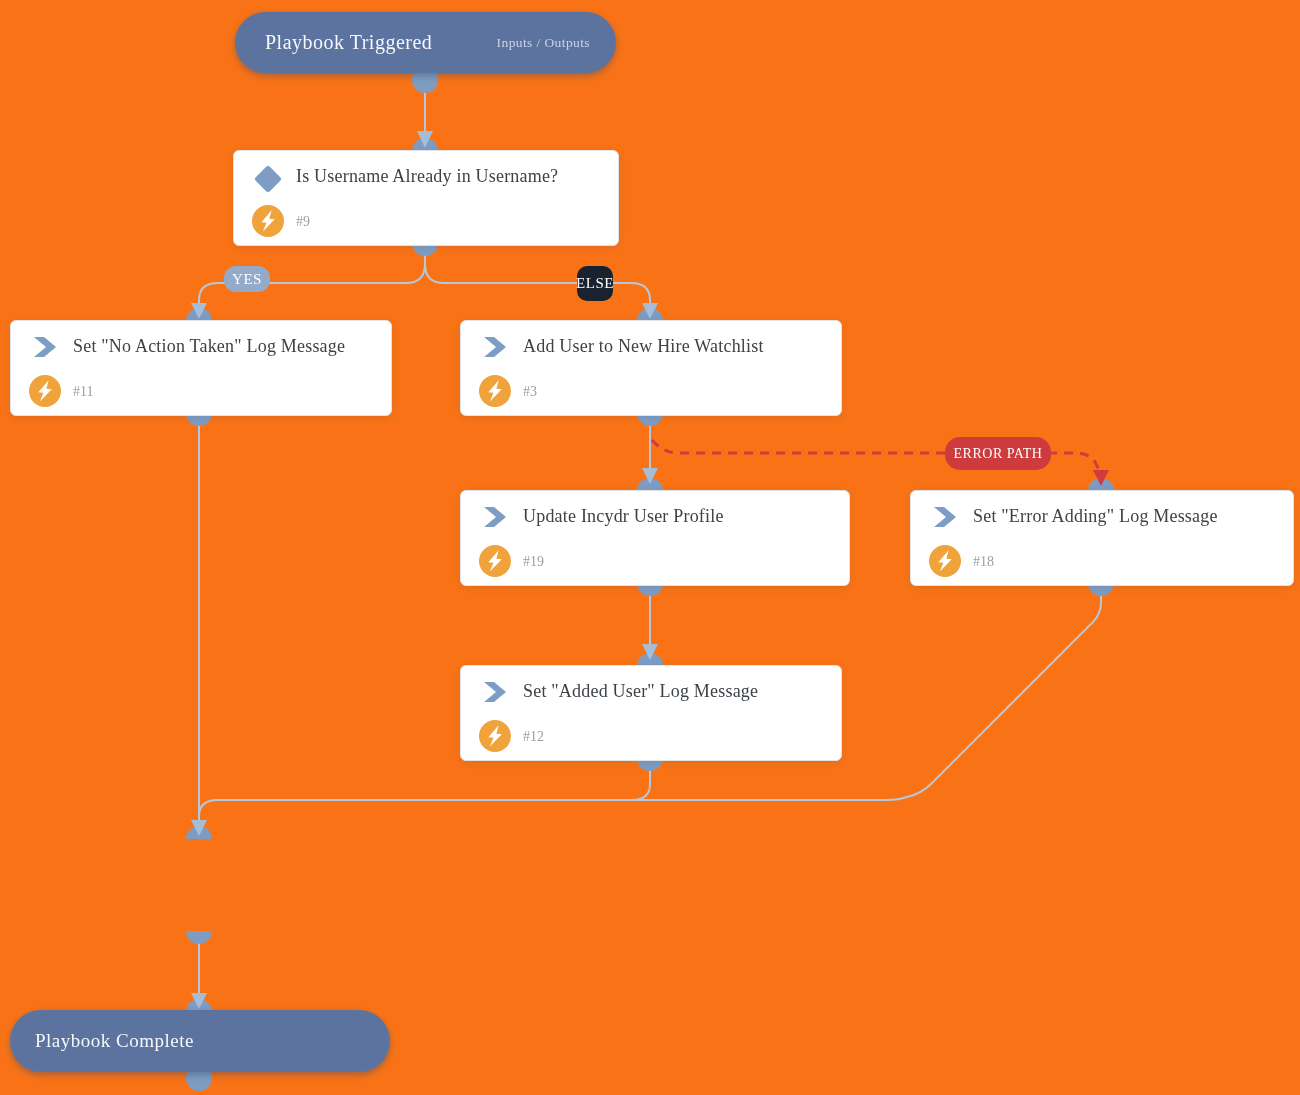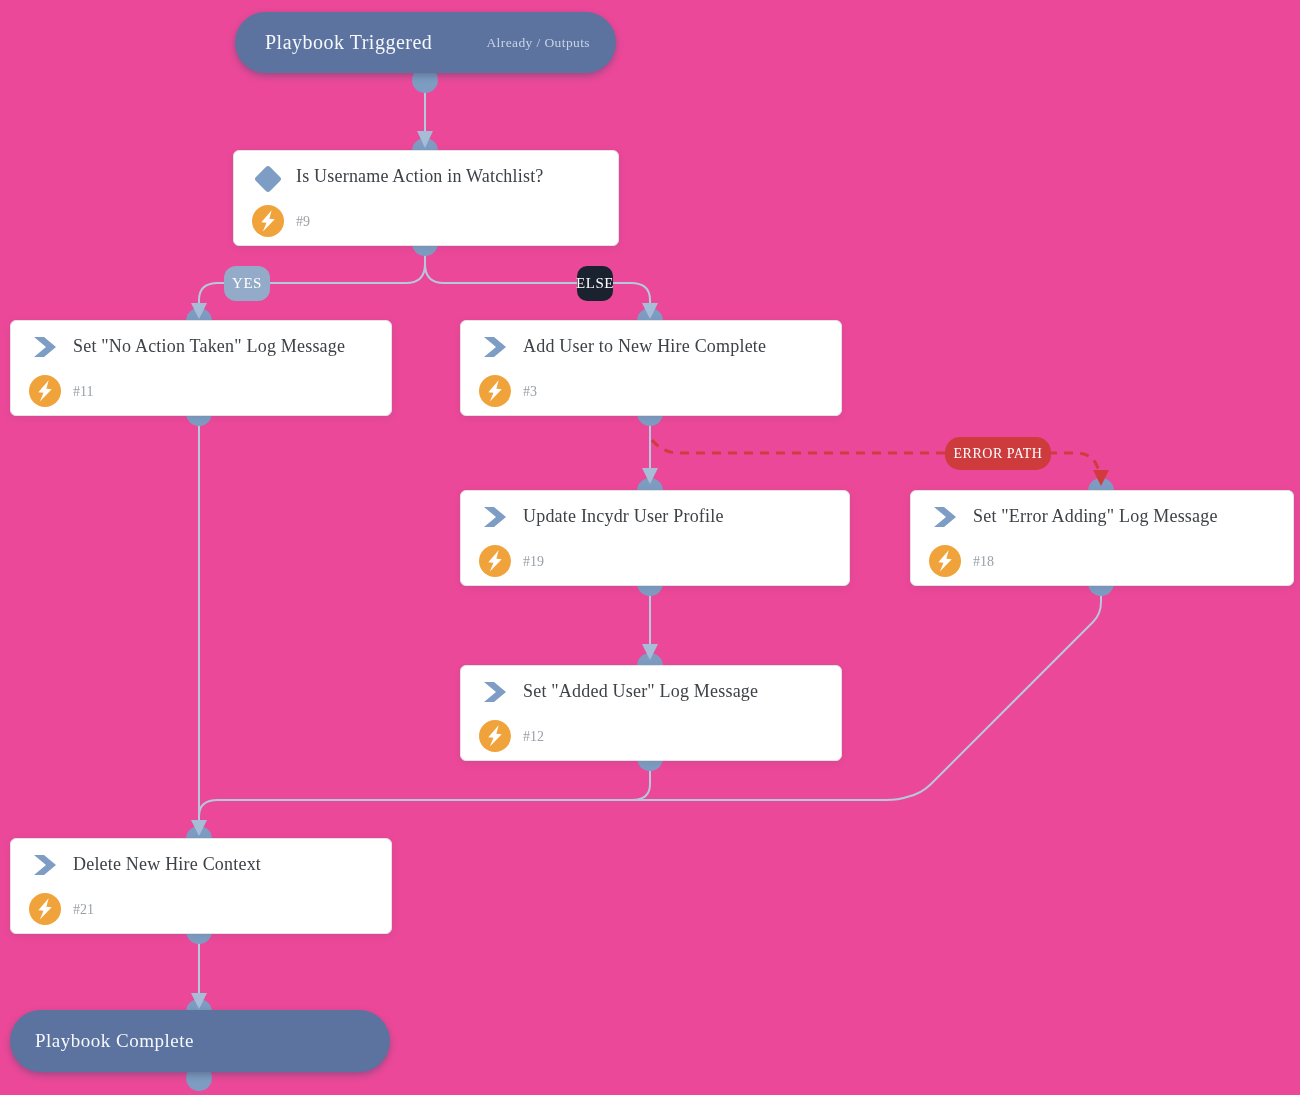--- a/index.html
+++ b/index.html
@@ -1,17 +1,17 @@
 <!DOCTYPE html>
 <html><head>
 <meta charset="utf-8">
 <style>
   html,body{margin:0;padding:0;background:#ffffff;}
   .canvas{
-    position:relative;width:1300px;height:1095px;background:#ec4899;overflow:hidden;
+    position:relative;width:1300px;height:1095px;background:#f97316;overflow:hidden;
     font-family:"Liberation Serif","DejaVu Serif",serif;
   }
   
   .edges{position:absolute;left:0;top:0;width:1300px;height:1095px;}
   .edge{stroke:#b5c8dd;stroke-width:2;fill:none;}
   .edge-red{stroke:#d23b3e;stroke-width:3;fill:none;stroke-dasharray:9 7;}
   .dome{fill:#7e9cc2;}
   .arrow{fill:#a5bdd7;}
   .arrow-red{fill:#d23b3e;}
   
@@ -39,21 +39,21 @@
   }
   .node-ref{position:absolute;left:62px;top:63px;font-size:14px;color:#9aa0a6;}
   .node-chevron{position:absolute;left:20px;top:12px;width:28px;height:28px;}
   .node-diamond{position:absolute;left:14px;top:8px;width:40px;height:40px;}
   .node-bolt{position:absolute;left:17px;top:53px;width:34px;height:34px;}
   
   .edge-label{
     position:absolute;display:flex;align-items:center;justify-content:center;
     color:#ffffff;font-size:15px;letter-spacing:.5px;
   }
-  .label-yes{left:224px;top:266px;width:46px;height:35px;background:#93abc9;border-radius:12px;}
+  .label-yes{left:224px;top:266px;width:46px;height:26px;background:#93abc9;border-radius:12px;}
   .label-else{left:577px;top:266px;width:36px;height:35px;background:#1a2230;border-radius:10px;}
   .label-error{left:945px;top:437px;width:106px;height:33px;background:#ce3b3d;border-radius:15px;font-size:14px;}
 </style>
 </head>
 <body>
 
 <div class="canvas">
 
   <svg class="edges" width="1300" height="1095" viewBox="0 0 1300 1095">
 
@@ -102,28 +102,28 @@
     <polygon class="arrow" points="642,303 658,303 650,319"></polygon>
     <polygon class="arrow" points="191,820 207,820 199,836"></polygon>
     <polygon class="arrow" points="642,468 658,468 650,484"></polygon>
     <polygon class="arrow" points="642,644 658,644 650,660"></polygon>
     <polygon class="arrow" points="191,993 207,993 199,1009"></polygon>
     <polygon class="arrow-red" points="1093,470 1109,470 1101,486"></polygon>
   </svg>
 
   <div class="pill pill-start">
     <span class="pill-title">Playbook Triggered</span>
-    <span class="pill-sub">Already / Outputs</span>
+    <span class="pill-sub">Inputs / Outputs</span>
   </div>
 
   <div class="node" style="left:233px;top:150px;width:384px;">
     <svg class="node-diamond" viewBox="0 0 40 40">
       <rect x="10" y="10" width="20" height="20" rx="3" transform="rotate(45 20 20)" fill="#7e9dc4"></rect>
     </svg>
-    <span class="node-title">Is Username Action in Watchlist?</span>
+    <span class="node-title">Is Username Already in Username?</span>
     <svg class="node-bolt" viewBox="0 0 34 34">
       <circle cx="17" cy="17" r="16" fill="#f1a33b"></circle>
       <path d="M19.5 6 L10.5 19 h5.2 L13 28 L23.5 14.5 h-5.4 Z" fill="#ffffff" transform="rotate(6 17 17)"></path>
     </svg>
     <span class="node-ref">#9</span>
   </div>
 
   <div class="node" style="left:10px;top:320px;">
     <svg class="node-chevron" viewBox="0 0 28 28">
       <path d="M3 4 h10 l12 10 -12 10 H3 l12 -10 Z" fill="#7e9dc4"></path>
@@ -133,21 +133,21 @@
       <circle cx="17" cy="17" r="16" fill="#f1a33b"></circle>
       <path d="M19.5 6 L10.5 19 h5.2 L13 28 L23.5 14.5 h-5.4 Z" fill="#ffffff" transform="rotate(6 17 17)"></path>
     </svg>
     <span class="node-ref">#11</span>
   </div>
 
   <div class="node" style="left:460px;top:320px;">
     <svg class="node-chevron" viewBox="0 0 28 28">
       <path d="M3 4 h10 l12 10 -12 10 H3 l12 -10 Z" fill="#7e9dc4"></path>
     </svg>
-    <span class="node-title">Add User to New Hire Complete</span>
+    <span class="node-title">Add User to New Hire Watchlist</span>
     <svg class="node-bolt" viewBox="0 0 34 34">
       <circle cx="17" cy="17" r="16" fill="#f1a33b"></circle>
       <path d="M19.5 6 L10.5 19 h5.2 L13 28 L23.5 14.5 h-5.4 Z" fill="#ffffff" transform="rotate(6 17 17)"></path>
     </svg>
     <span class="node-ref">#3</span>
   </div>
 
   <div class="node" style="left:460px;top:490px;padding-left:8px;">
     <svg class="node-chevron" viewBox="0 0 28 28">
       <path d="M3 4 h10 l12 10 -12 10 H3 l12 -10 Z" fill="#7e9dc4"></path>
@@ -177,31 +177,20 @@
       <path d="M3 4 h10 l12 10 -12 10 H3 l12 -10 Z" fill="#7e9dc4"></path>
     </svg>
     <span class="node-title">Set "Added User" Log Message</span>
     <svg class="node-bolt" viewBox="0 0 34 34">
       <circle cx="17" cy="17" r="16" fill="#f1a33b"></circle>
       <path d="M19.5 6 L10.5 19 h5.2 L13 28 L23.5 14.5 h-5.4 Z" fill="#ffffff" transform="rotate(6 17 17)"></path>
     </svg>
     <span class="node-ref">#12</span>
   </div>
 
-  <div class="node" style="left:10px;top:838px;">
-    <svg class="node-chevron" viewBox="0 0 28 28">
-      <path d="M3 4 h10 l12 10 -12 10 H3 l12 -10 Z" fill="#7e9dc4"></path>
-    </svg>
-    <span class="node-title">Delete New Hire Context</span>
-    <svg class="node-bolt" viewBox="0 0 34 34">
-      <circle cx="17" cy="17" r="16" fill="#f1a33b"></circle>
-      <path d="M19.5 6 L10.5 19 h5.2 L13 28 L23.5 14.5 h-5.4 Z" fill="#ffffff" transform="rotate(6 17 17)"></path>
-    </svg>
-    <span class="node-ref">#21</span>
-  </div>
 
   <div class="pill pill-end">
     <span class="pill-title" style="padding-left:25px;font-size:19px;">Playbook Complete</span>
   </div>
 
   <div class="edge-label label-yes">YES</div>
   <div class="edge-label label-else">ELSE</div>
   <div class="edge-label label-error">ERROR PATH</div>
 
 </div>

